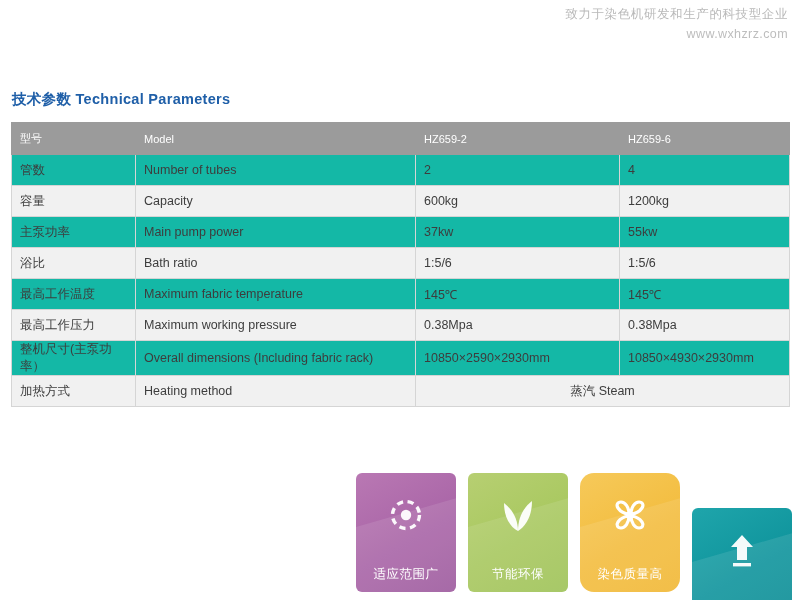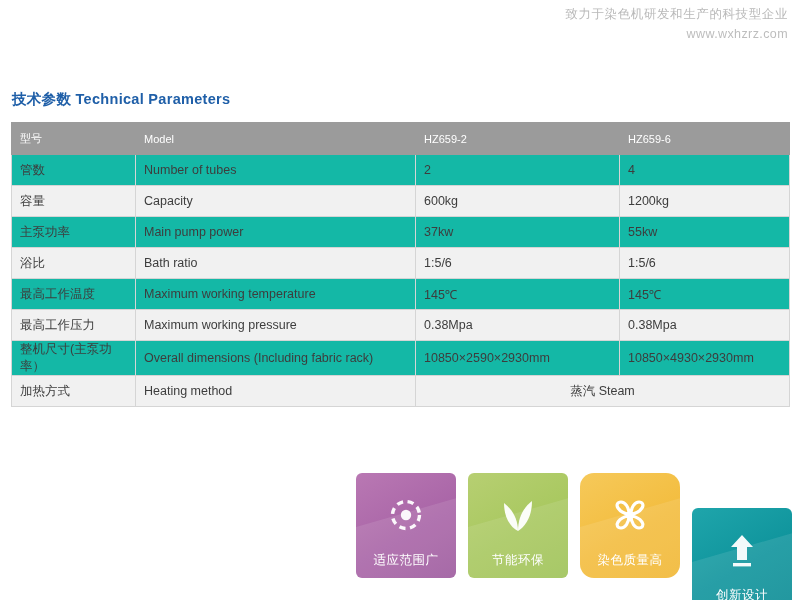--- a/index.html
+++ b/index.html
@@ -97,21 +97,21 @@
   
   .tiles {
     position: absolute;
     left: 356px;
     top: 473px;
     display: flex;
     gap: 12px;
   }
   .tile {
     width: 100px;
-    height: 105px;
+    height: 119px;
     border-radius: 6px;
     position: relative;
     overflow: hidden;
     box-sizing: border-box;
   }
   .tile .glyph {
     position: absolute;
     top: 22px;
     left: 0;
     right: 0;
@@ -190,21 +190,21 @@
       <td>55kw</td>
     </tr>
     <tr class="even">
       <td>浴比</td>
       <td>Bath ratio</td>
       <td>1:5/6</td>
       <td>1:5/6</td>
     </tr>
     <tr class="odd">
       <td>最高工作温度</td>
-      <td>Maximum working temperature</td>
+      <td>Maximum fabric temperature</td>
       <td>145℃</td>
       <td>145℃</td>
     </tr>
     <tr class="even">
       <td>最高工作压力</td>
       <td>Maximum working pressure</td>
       <td>0.38Mpa</td>
       <td>0.38Mpa</td>
     </tr>
     <tr class="odd">

